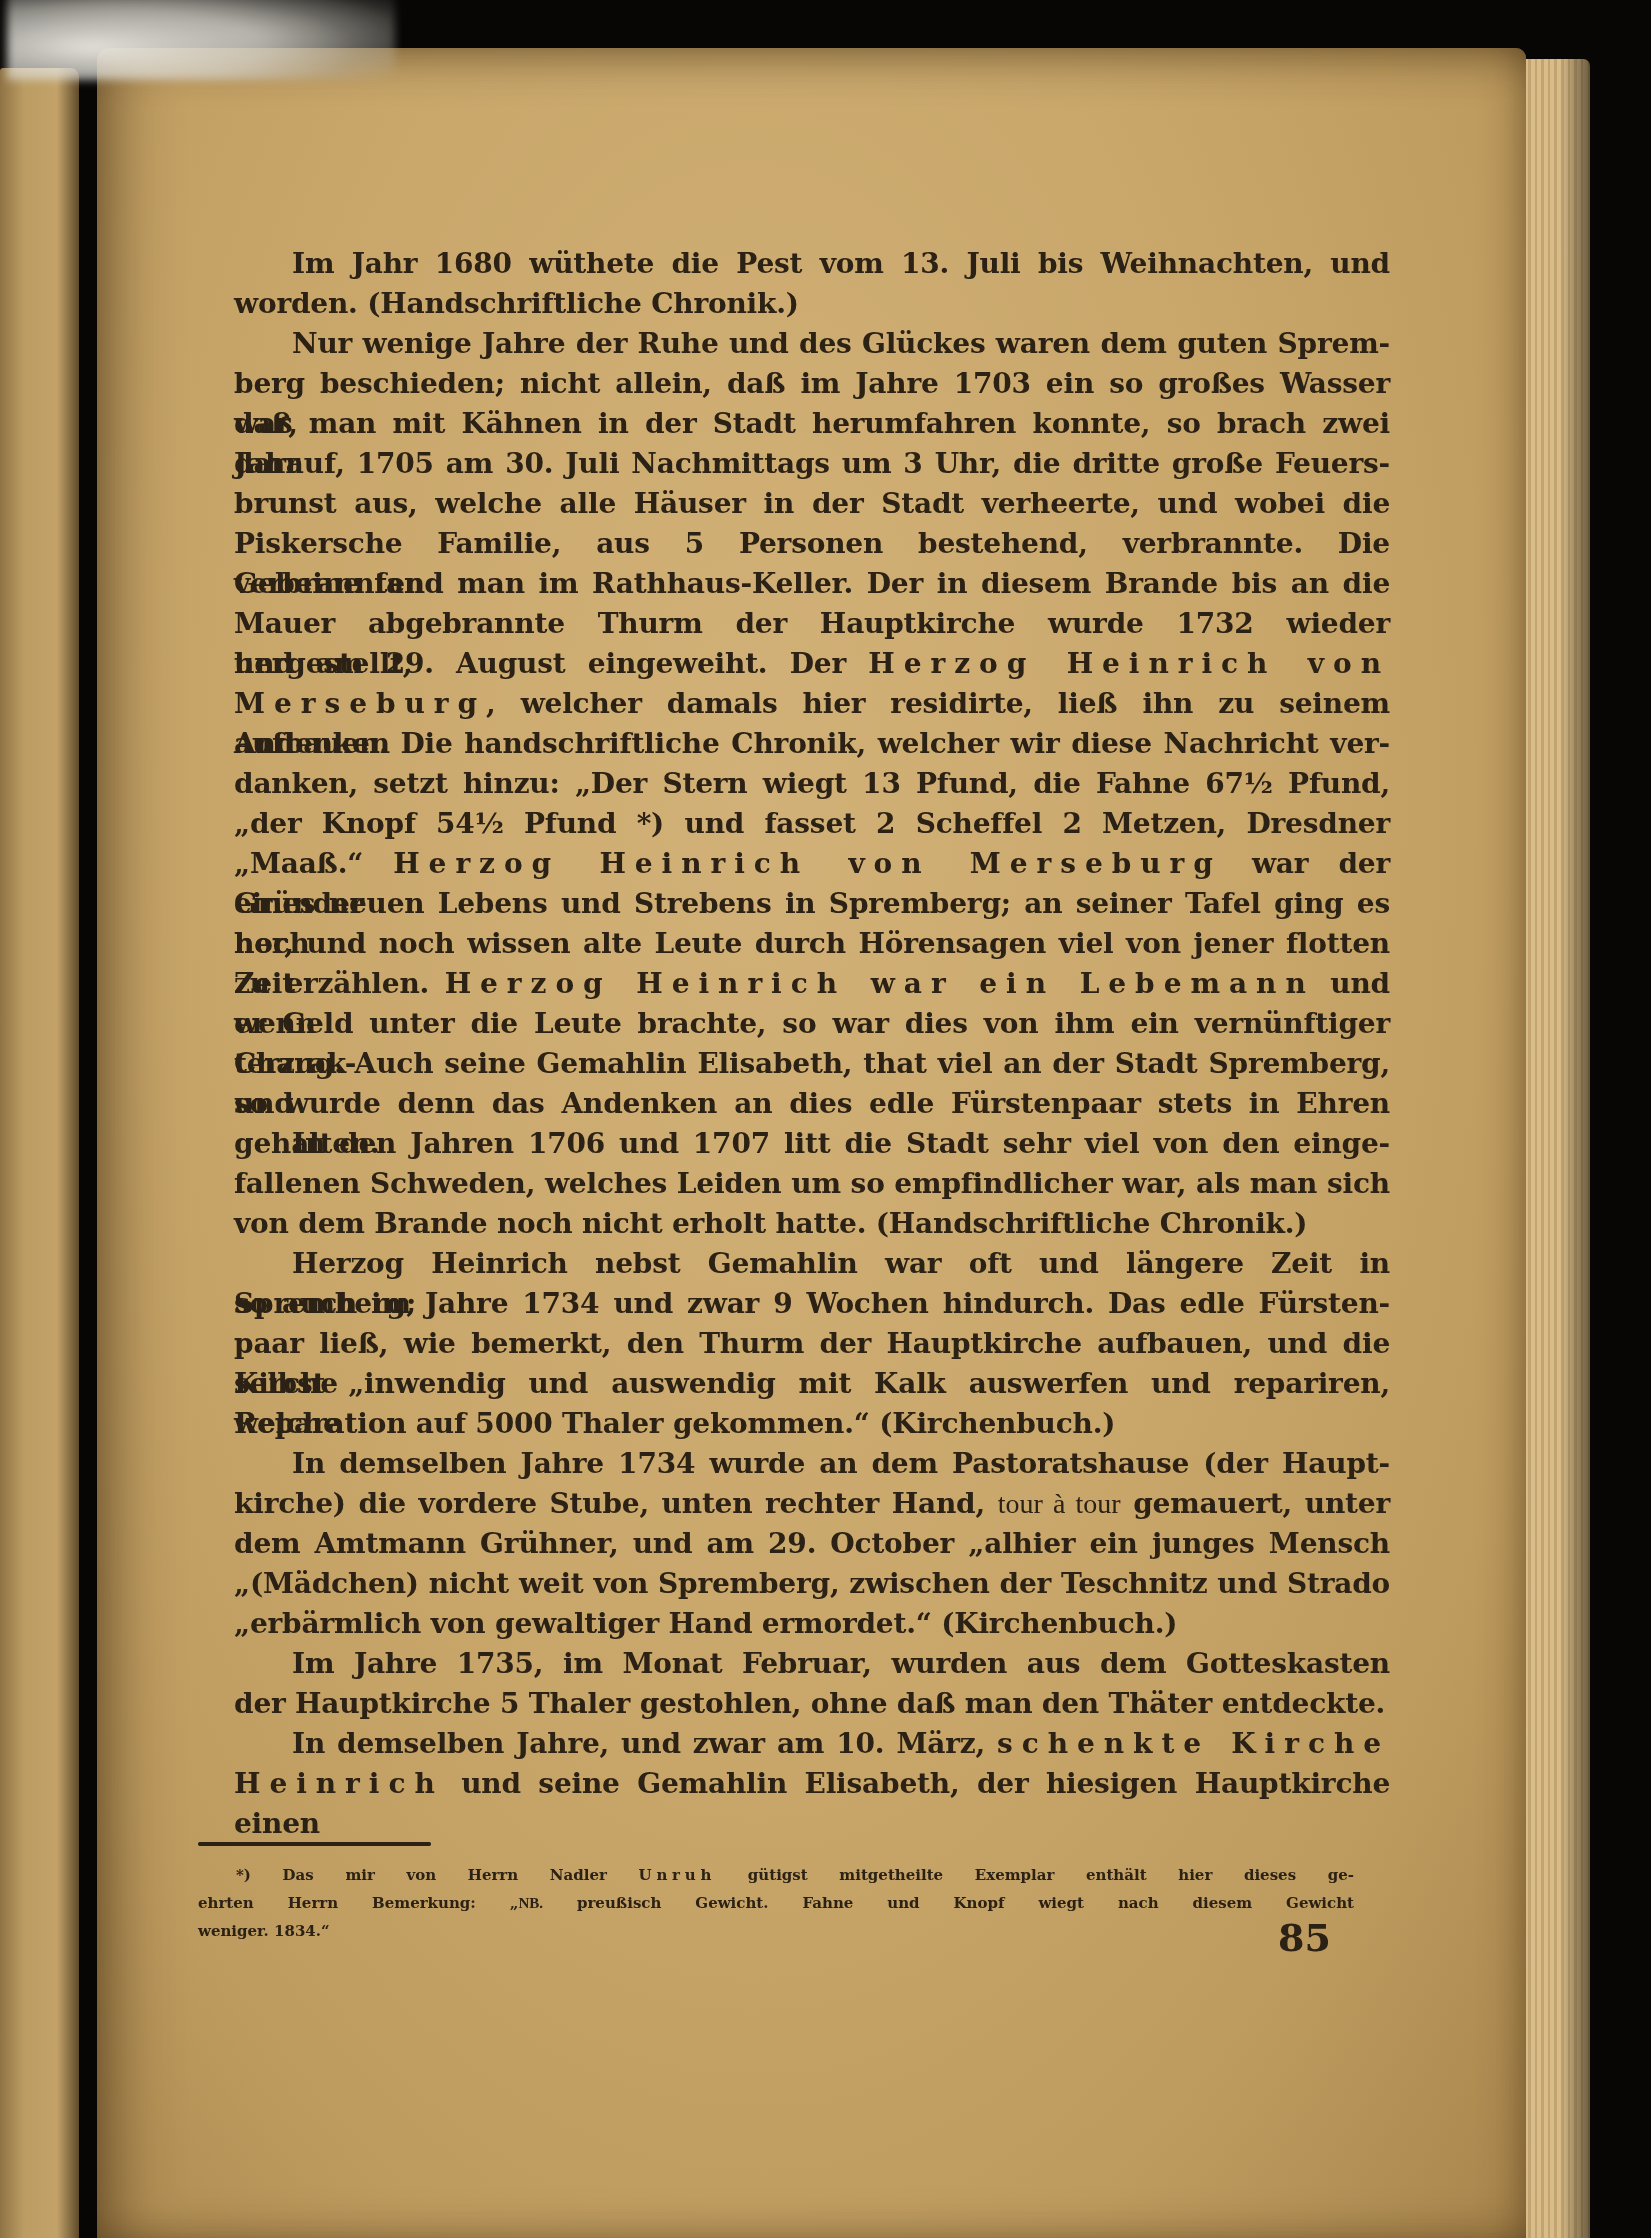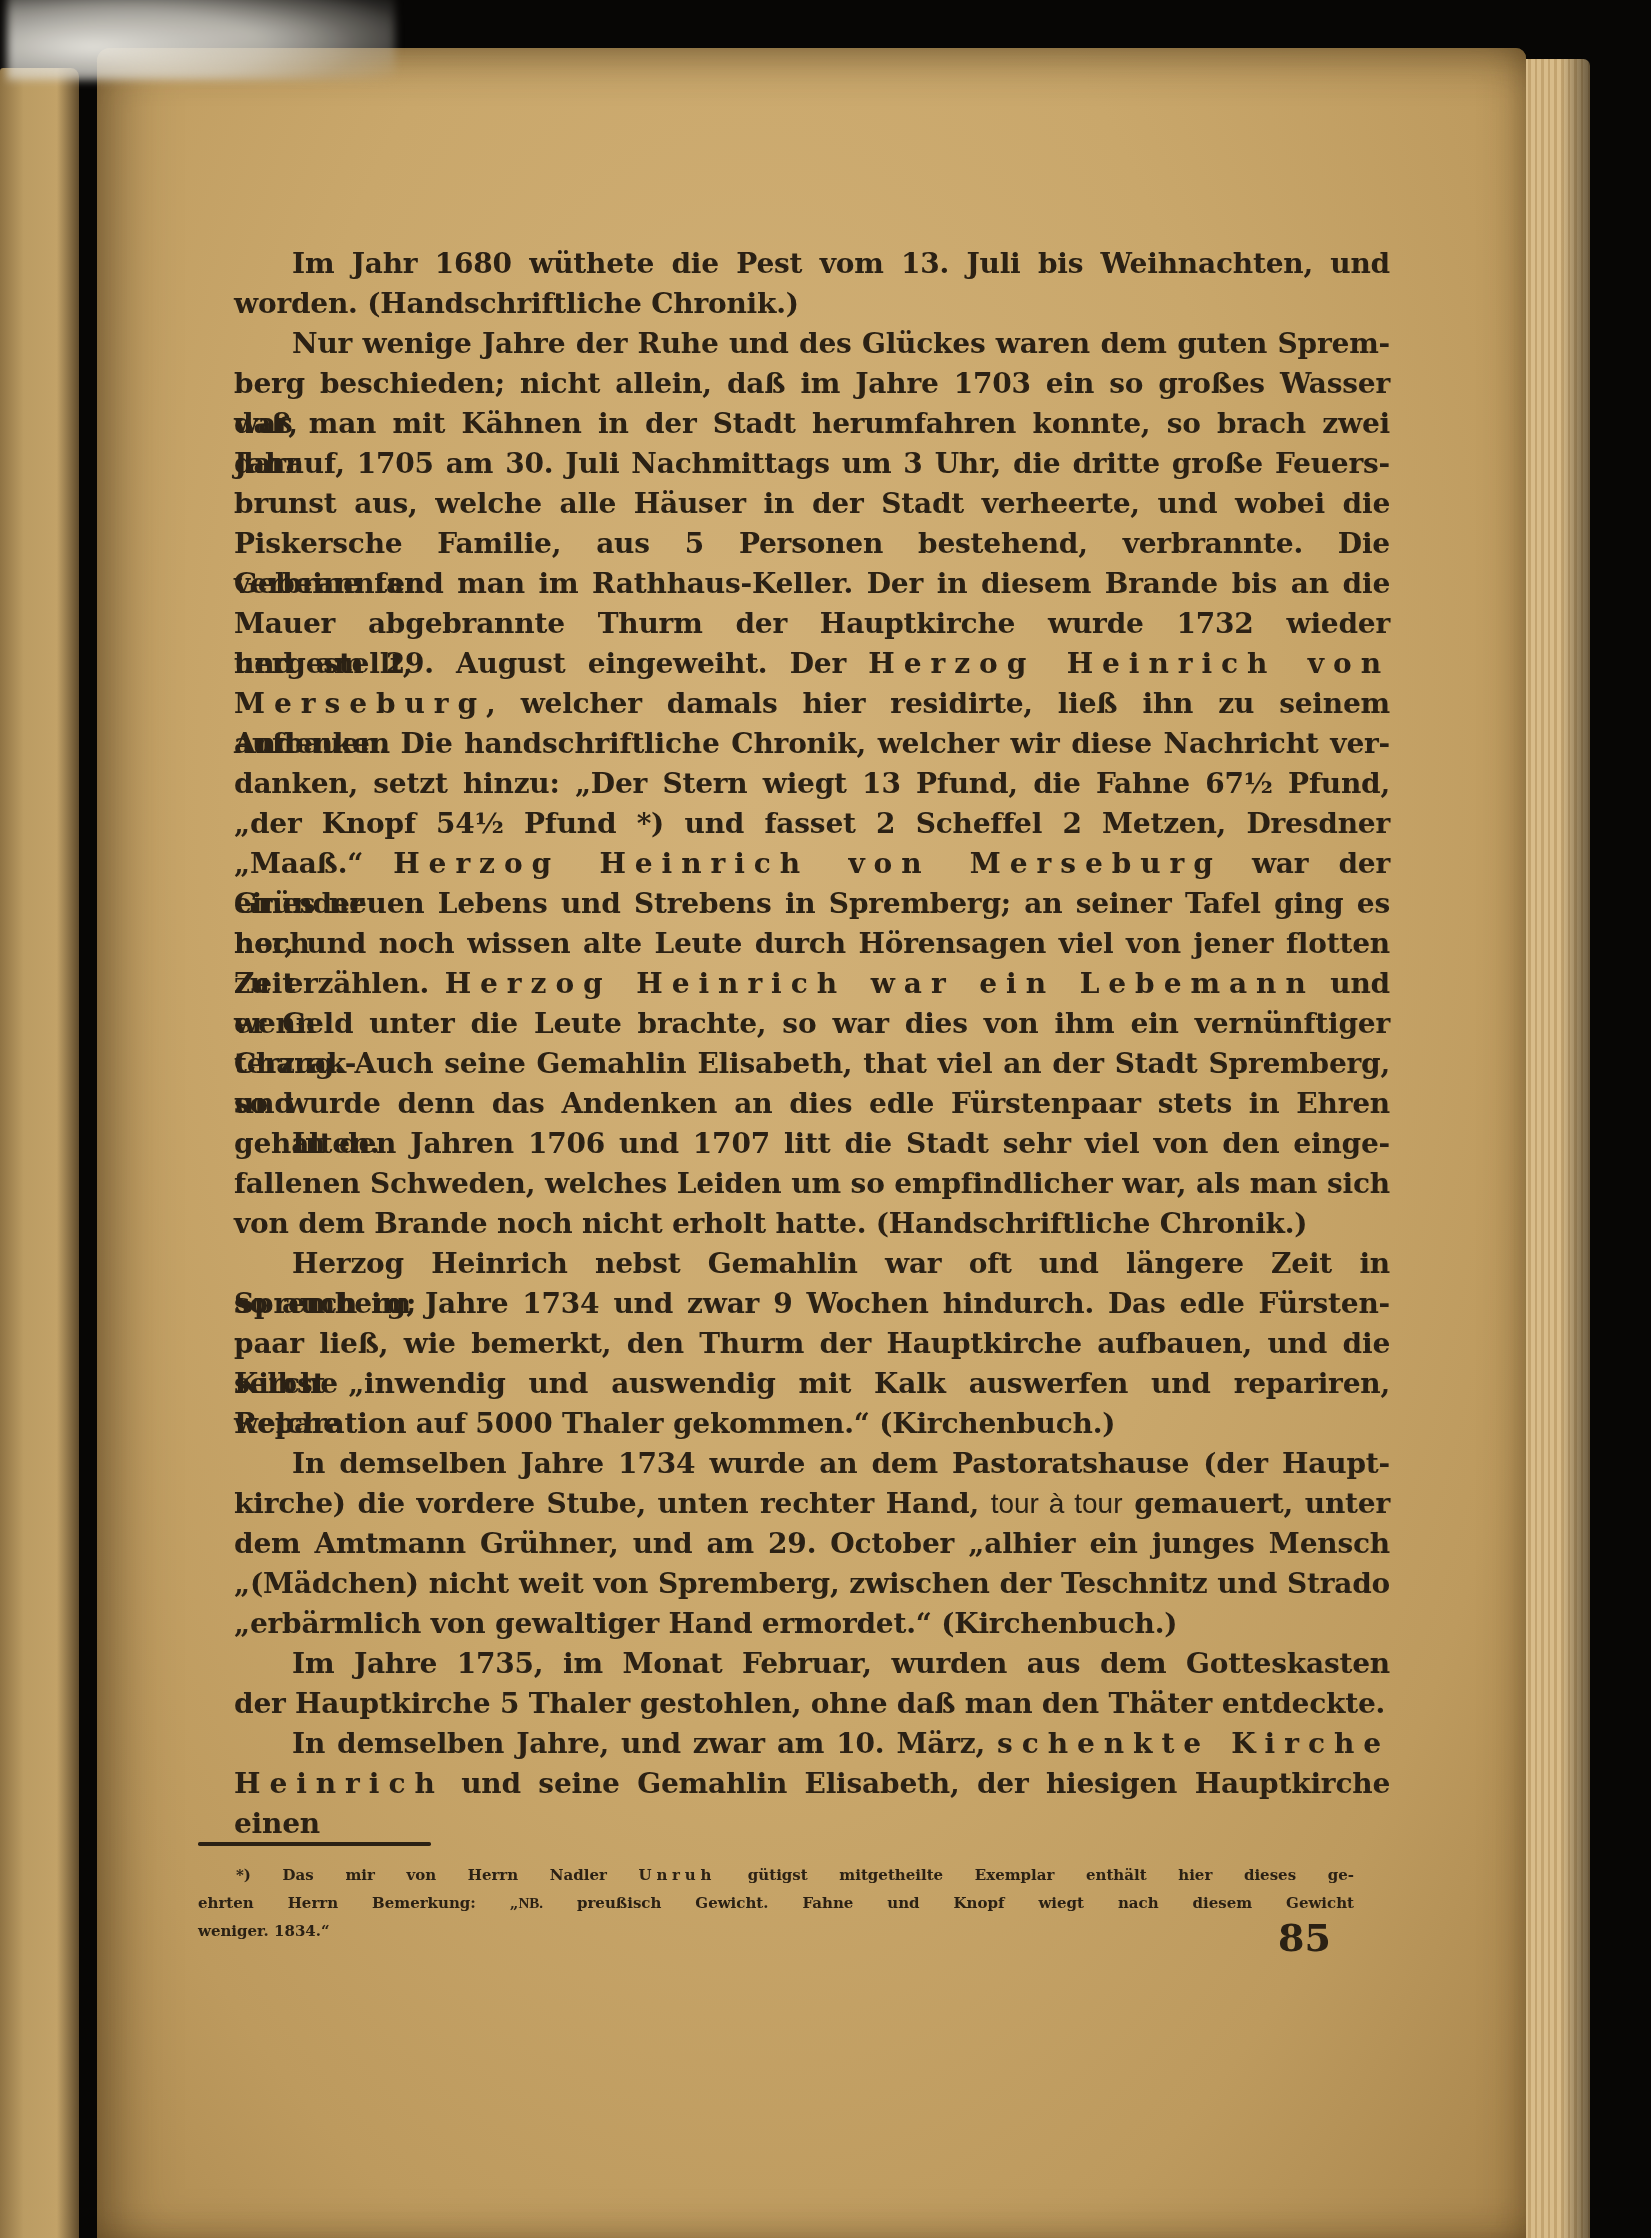--- a/index.html
+++ b/index.html
@@ -62,21 +62,21 @@
     margin-left:36px;
   }
   .bline{
     font-size:28px;line-height:40px;height:40px;font-weight:bold;
     letter-spacing:-0.2px;white-space:normal;
     text-align:justify;text-align-last:left;
   }
   .bline.j{text-align-last:justify;}
   .bline.ind{text-indent:58px;}
   .sperr{letter-spacing:.32em;}
-  .roman{font-family:Liberation Sans, sans-serif;font-weight:normal;letter-spacing:0;}
+  .roman{font-family:Liberation Serif, serif;font-weight:normal;letter-spacing:0;}
   .bold-roman{font-family:"Liberation Serif",serif;font-weight:bold;letter-spacing:0;}
   .footnote-rule{
     position:absolute;left:101px;top:1794px;width:233px;height:4.1px;
     background:var(--ink);border-radius:1.7px;
   }
   .footnote-block{
     position:absolute;left:101px;top:1813px;width:1156px;color:var(--ink);
   }
   .fline{
     font-size:15px;line-height:28px;height:28px;font-weight:bold;

